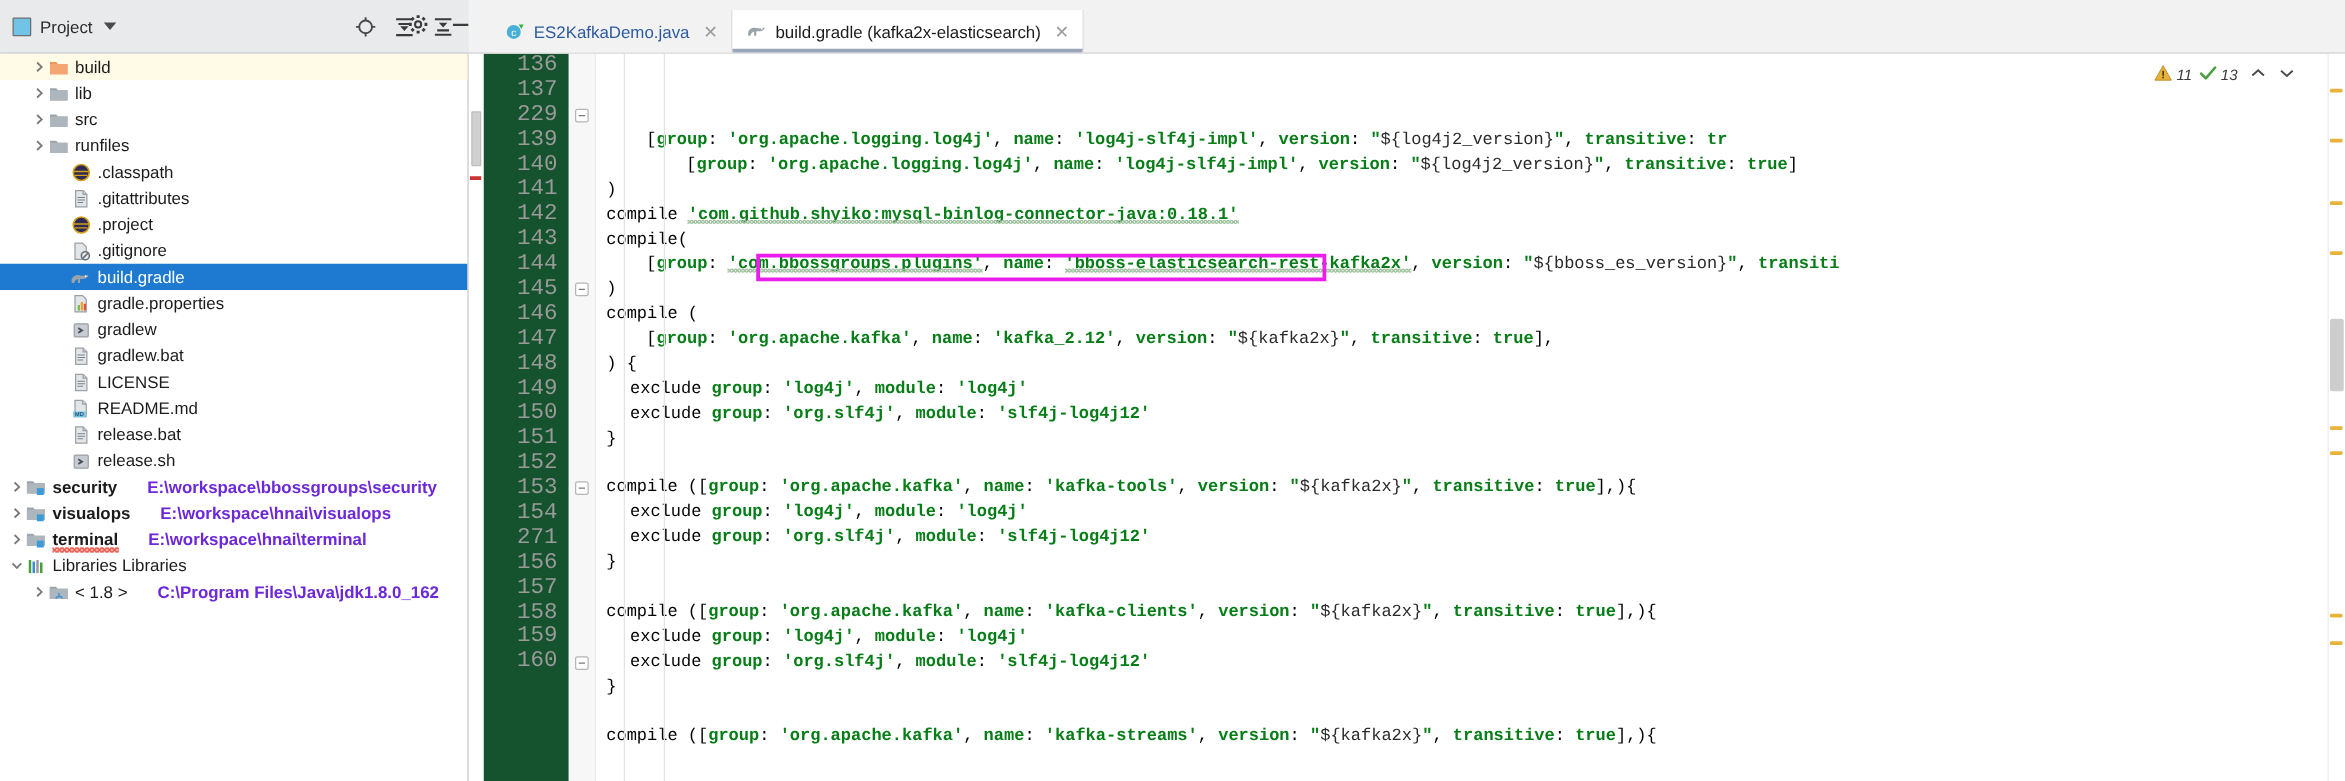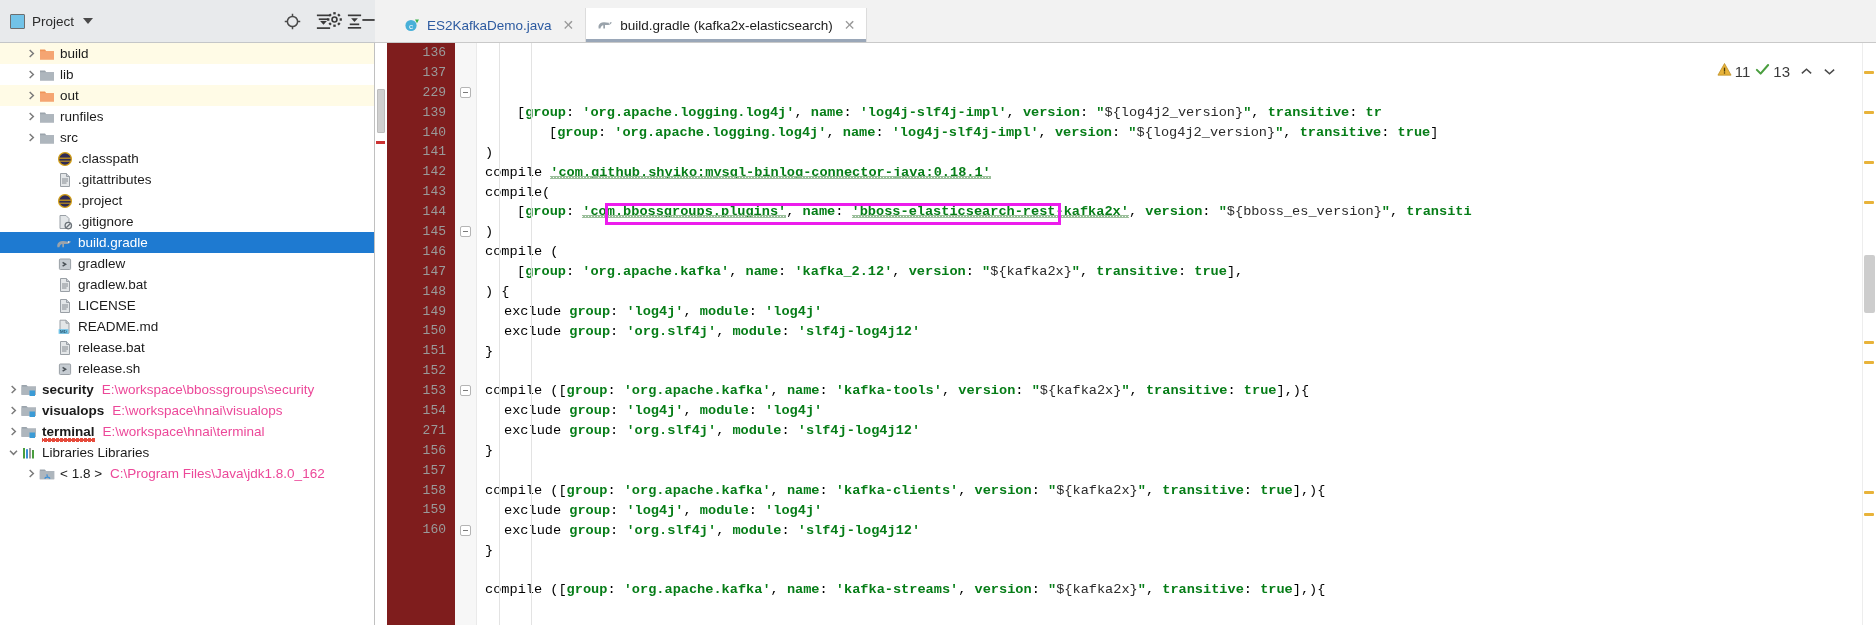--- a/index.html
+++ b/index.html
@@ -91,21 +91,21 @@
   .arrow {
     width: 14px; flex: 0 0 14px; display: flex;
     align-items: center; justify-content: center;
     color: #7a7a7a; font-size: 11px;
   }
   .arrow svg { display: block; }
   .ico { width: 17px; flex: 0 0 17px; margin-right: 5px; display: flex; align-items: center; justify-content: center; }
   .ico svg { display: block; }
   .lbl { color: #1b1b1b; }
   .lbl.bold { font-weight: bold; }
-  .path { color: #ec4899; margin-left: 8px; }
+  .path { color: #6d28d9; margin-left: 24px; font-weight: bold; }
   .squiggle {
     position: relative;
   }
   .squiggle::after {
     content: "";
     position: absolute; left: 0; right: 0; bottom: -3px; height: 4px;
     background-image: repeating-linear-gradient(135deg,#e64a3b 0 1px,transparent 1px 2px),
                       repeating-linear-gradient(45deg,#e64a3b 0 1px,transparent 1px 2px);
     background-size: 4px 4px;
   }
@@ -118,24 +118,24 @@
   .editor-inner { position: relative; height: 100%; display: flex; }
 
   .gut-errstripe {
     width: 12px; flex: 0 0 12px; background: #ffffff; position: relative;
   }
   .err-mark { position: absolute; left: 1px; width: 9px; height: 2px; }
   .err-box  { position: absolute; left: 2px; width: 8px; border-radius: 1px; }
 
   .gutter {
     flex: 0 0 68px; width: 68px;
-    background: #7f1d1d;
+    background: #14532d;
     color: #9a9a9a;
     font-family: "Liberation Mono", monospace;
-    font-size: 13px;
+    font-size: 18px;
     text-align: right;
     padding-right: 9px;
     position: relative;
   }
   .gutter .gl { height: 19.9px; line-height: 19.9px; }
 
   .foldcol {
     flex: 0 0 22px; width: 22px; background: #f7f7f7; position: relative;
     border-right: 1px solid #eaeaea;
   }
@@ -177,25 +177,25 @@
   
   .annot-box {
     position: absolute;
     border: 3px solid #ec1cec;
     pointer-events: none;
     z-index: 40;
   }
 
   
   .inspect-widget {
-    position: absolute; top: 17px; right: 36px;
+    position: absolute; top: 6px; right: 36px;
     display: flex; align-items: center; gap: 5px;
-    font-size: 15px; color: #3b3b3b;
+    font-size: 12px; color: #3b3b3b;
     background: rgba(255,255,255,0.92);
-    padding: 2px 4px; z-index: 60;
+    padding: 2px 4px; z-index: 60; font-style: italic;
   }
   .iw-item { display: flex; align-items: center; gap: 3px; }
   .iw-chev { display: flex; flex-direction: column; gap: 0px; margin-left: 5px; }
 
   
   .rstripe {
     position: absolute; right: 0; top: 0; bottom: 0; width: 14px;
     background: #ffffff; border-left: 1px solid #ededed; z-index: 30;
   }
   .rs-mark { position: absolute; right: 2px; width: 10px; height: 3px; border-radius: 1px; }
@@ -324,64 +324,49 @@
               </svg>
             </span>
             <span class="ico">
               <svg width="16" height="16" viewBox="0 0 16 16">
                 <path d="M1 3.6h5l1.3 1.6H15v8.2H1z" fill="#9ba4ac"></path>
                 <path d="M1 5.2h14v8.2H1z" fill="#aeb6bd"></path>
               </svg>
             </span>
             <span class="lbl">lib</span>
           </div>
-          <div class="row hl-yellow">
-            <span style="display:inline-block;width:24px;flex:0 0 24px;"></span>
-            <span class="arrow">
-              <svg width="11" height="11" viewBox="0 0 12 12">
-                <path d="M4 2.2 L8 6 L4 9.8" fill="none" stroke="#7a7a7a" stroke-width="1.6"></path>
-              </svg>
-            </span>
-            <span class="ico">
-              <svg width="16" height="16" viewBox="0 0 16 16">
-                <path d="M1 3.6h5l1.3 1.6H15v8.2H1z" fill="#f0955a"></path>
-                <path d="M1 5.2h14v8.2H1z" fill="#f5a572"></path>
-              </svg>
-            </span>
-            <span class="lbl">out</span>
-          </div>
           <div class="row">
             <span style="display:inline-block;width:24px;flex:0 0 24px;"></span>
             <span class="arrow">
               <svg width="11" height="11" viewBox="0 0 12 12">
                 <path d="M4 2.2 L8 6 L4 9.8" fill="none" stroke="#7a7a7a" stroke-width="1.6"></path>
               </svg>
             </span>
             <span class="ico">
               <svg width="16" height="16" viewBox="0 0 16 16">
                 <path d="M1 3.6h5l1.3 1.6H15v8.2H1z" fill="#9ba4ac"></path>
                 <path d="M1 5.2h14v8.2H1z" fill="#aeb6bd"></path>
               </svg>
             </span>
-            <span class="lbl">runfiles</span>
+            <span class="lbl">src</span>
           </div>
           <div class="row">
             <span style="display:inline-block;width:24px;flex:0 0 24px;"></span>
             <span class="arrow">
               <svg width="11" height="11" viewBox="0 0 12 12">
                 <path d="M4 2.2 L8 6 L4 9.8" fill="none" stroke="#7a7a7a" stroke-width="1.6"></path>
               </svg>
             </span>
             <span class="ico">
               <svg width="16" height="16" viewBox="0 0 16 16">
                 <path d="M1 3.6h5l1.3 1.6H15v8.2H1z" fill="#9ba4ac"></path>
                 <path d="M1 5.2h14v8.2H1z" fill="#aeb6bd"></path>
               </svg>
             </span>
-            <span class="lbl">src</span>
+            <span class="lbl">runfiles</span>
           </div>
           <div class="row">
             <span style="display:inline-block;width:42px;flex:0 0 42px;"></span>
             <span class="arrow"></span>
             <span class="ico">
               <svg width="16" height="16" viewBox="0 0 16 16">
                 <circle cx="8" cy="8" r="6.4" fill="#2f2a55" stroke="#d4a017" stroke-width="1.3"></circle>
                 <path d="M2.2 7.2h11.6" stroke="#d4a017" stroke-width="1.2"></path>
                 <path d="M3 10.2h10" stroke="#d4a017" stroke-width="1"></path>
               </svg>
@@ -431,20 +416,33 @@
           <div class="row sel">
             <span style="display:inline-block;width:42px;flex:0 0 42px;"></span>
             <span class="arrow"></span>
             <span class="ico">
               <svg width="17" height="16" viewBox="0 0 17 16">
                 <path d="M1.2 10 C1.8 7.4 4.4 5.9 7.2 6.1 C9.6 6.3 11.6 7.3 13.6 6.1 C14.5 5.5 15.1 6.5 14.3 7.4 C12.4 9.5 10.2 9.2 8 8.9 L8 12.3 L6.3 12.3 L6.3 9.1 C4.9 9.3 3.8 10.3 3.4 12.3 L1.4 12.3 Z" fill="#9aa3ab"></path>
                 <circle cx="12.5" cy="6.9" r="0.75" fill="#fff"></circle>
               </svg>
             </span>
             <span class="lbl">build.gradle</span>
+          </div>
+          <div class="row">
+            <span style="display:inline-block;width:42px;flex:0 0 42px;"></span>
+            <span class="arrow"></span>
+            <span class="ico">
+              <svg width="16" height="16" viewBox="0 0 16 16">
+                <path d="M3 1.5h6l3 3v10H3z" fill="#e3e6e8" stroke="#9aa0a6" stroke-width="1"></path>
+                <rect x="5.2" y="9" width="1.8" height="4.4" fill="#6fbf4a"></rect>
+                <rect x="7.6" y="6.6" width="1.8" height="6.8" fill="#f0a030"></rect>
+                <rect x="10" y="8" width="1.8" height="5.4" fill="#e04f3a"></rect>
+              </svg>
+            </span>
+            <span class="lbl">gradle.properties</span>
           </div>
           <div class="row">
             <span style="display:inline-block;width:42px;flex:0 0 42px;"></span>
             <span class="arrow"></span>
             <span class="ico">
               <svg width="16" height="16" viewBox="0 0 16 16">
                 <rect x="2.4" y="3" width="11.2" height="10.5" rx="1" fill="#c6ccd2" stroke="#9aa0a6" stroke-width="1"></rect>
                 <path d="M5.6 6.4 L8.6 8.3 L5.6 10.2" fill="none" stroke="#4a5157" stroke-width="1.5"></path>
               </svg>
             </span>

